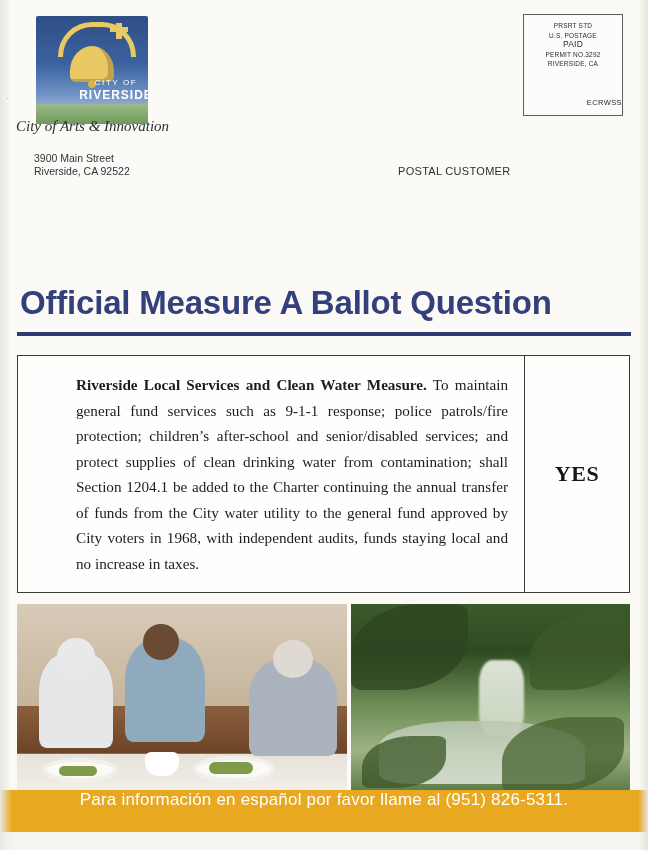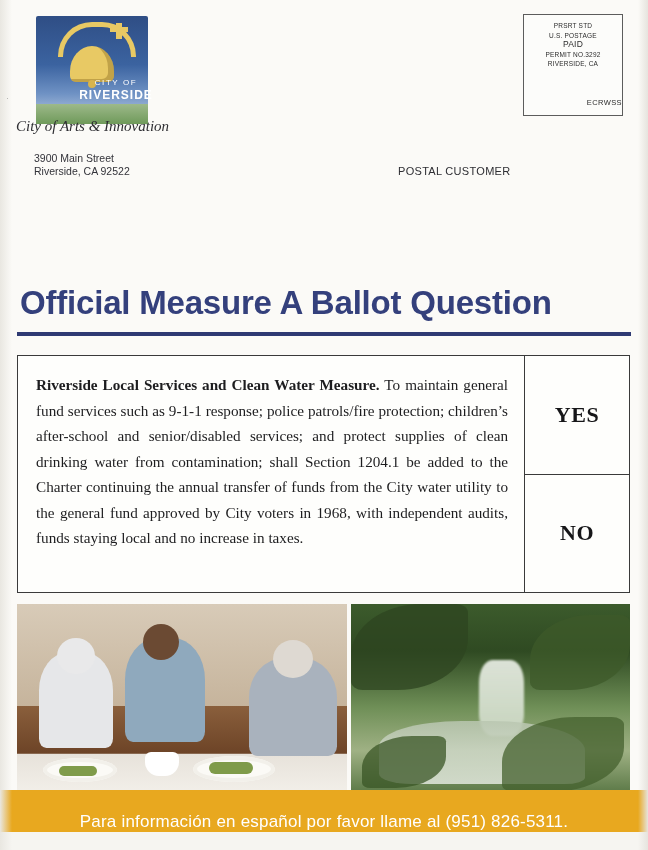--- a/index.html
+++ b/index.html
@@ -214,20 +214,21 @@
   .ballot {
     position: absolute;
     left: 17px;
     top: 355px;
     width: 613px;
     height: 238px;
     border: 1.5px solid #3a3a3a;
     box-sizing: border-box;
     background: #fefefc;
     display: flex;
+    padding-left: 40px;
   }
   .ballot-text {
     flex: 1 1 auto;
     padding: 16px 16px 10px 18px;
     font-family: "Liberation Serif", serif;
     font-size: 15.2px;
     line-height: 25.5px;
     color: #1d1d1f;
     text-align: justify;
     box-sizing: border-box;
@@ -334,21 +335,21 @@
 
   
   .spanish-bar {
     position: absolute;
     left: 0;
     bottom: 18px;
     width: 648px;
     height: 42px;
     background: #e8a81f;
     display: flex;
-    align-items: flex-end;
+    align-items: flex-start;
     justify-content: center;
   }
   .spanish-bar span {
     font-family: "Liberation Sans", sans-serif;
     font-size: 17px;
     color: #ffffff;
     letter-spacing: .2px;
   }
   .bottom-strip {
     position: absolute;
@@ -407,21 +408,20 @@
   <div class="headline">Official Measure A Ballot Question</div>
   <div class="headline-rule"></div>
 
   <div class="ballot">
     <div class="ballot-text">
       <b>Riverside Local Services and Clean Water Measure.</b>
       <span>To maintain general fund services such as 9-1-1 response; police patrols/fire protection; children’s after-school and senior/disabled services; and protect supplies of clean drinking water from contamination; shall Section 1204.1 be added to the Charter continuing the annual transfer of funds from the City water utility to the general fund approved by City voters in 1968, with independent audits, funds staying local and no increase in taxes.</span>
     </div>
     <div class="ballot-choices">
       <div class="choice">YES</div>
-      <div class="choice second">NO</div>
     </div>
   </div>
 
   <div class="photos">
     <div class="photo photo-left">
       <div class="pl-wall"></div>
       <div class="pl-table"></div>
       <div class="pl-fig pl-f1"></div>
       <div class="pl-f1-head"></div>
       <div class="pl-fig pl-f2"></div>

